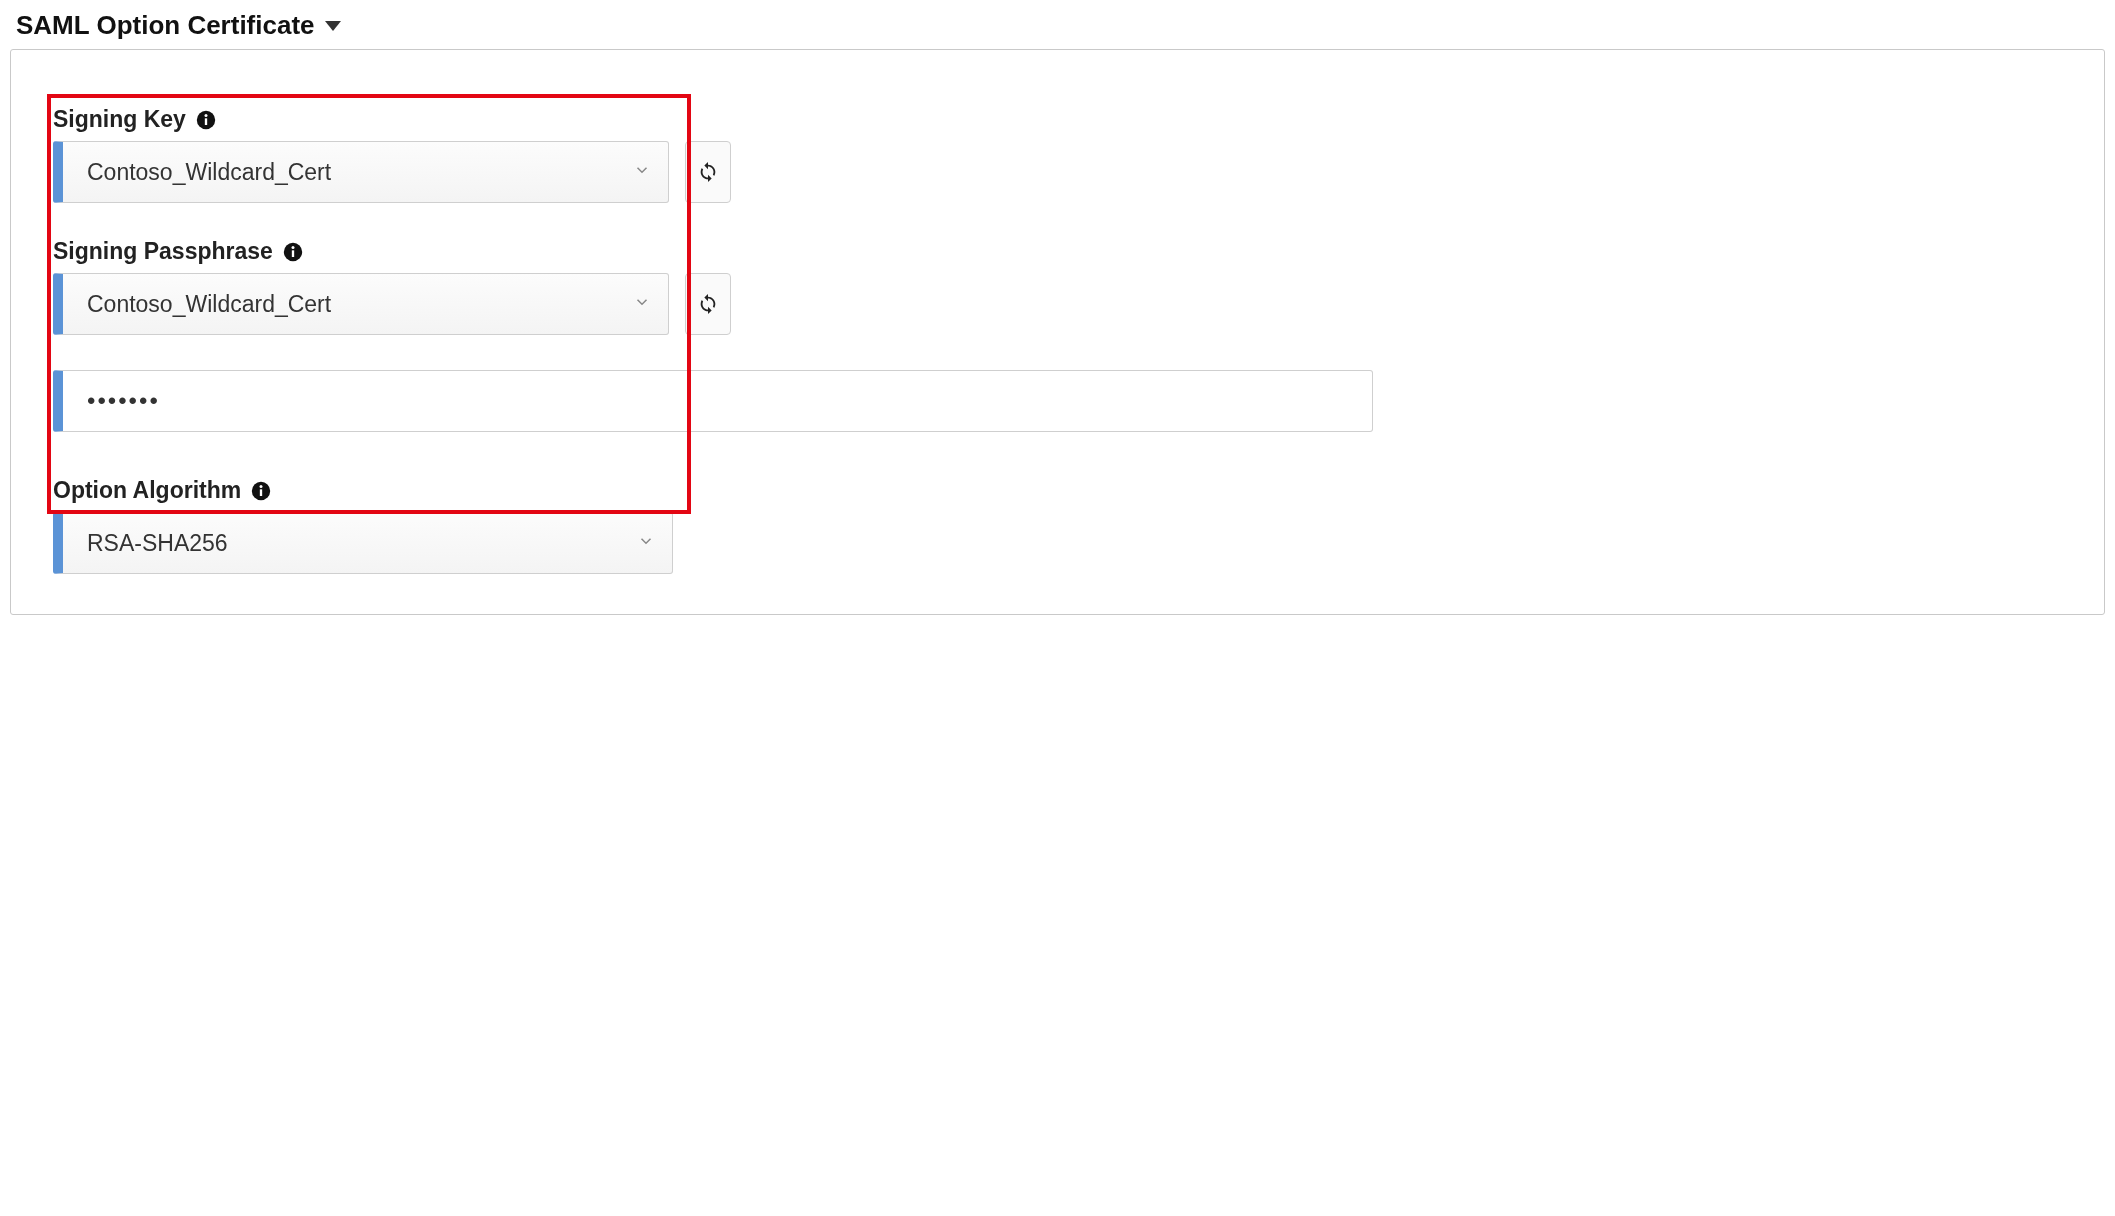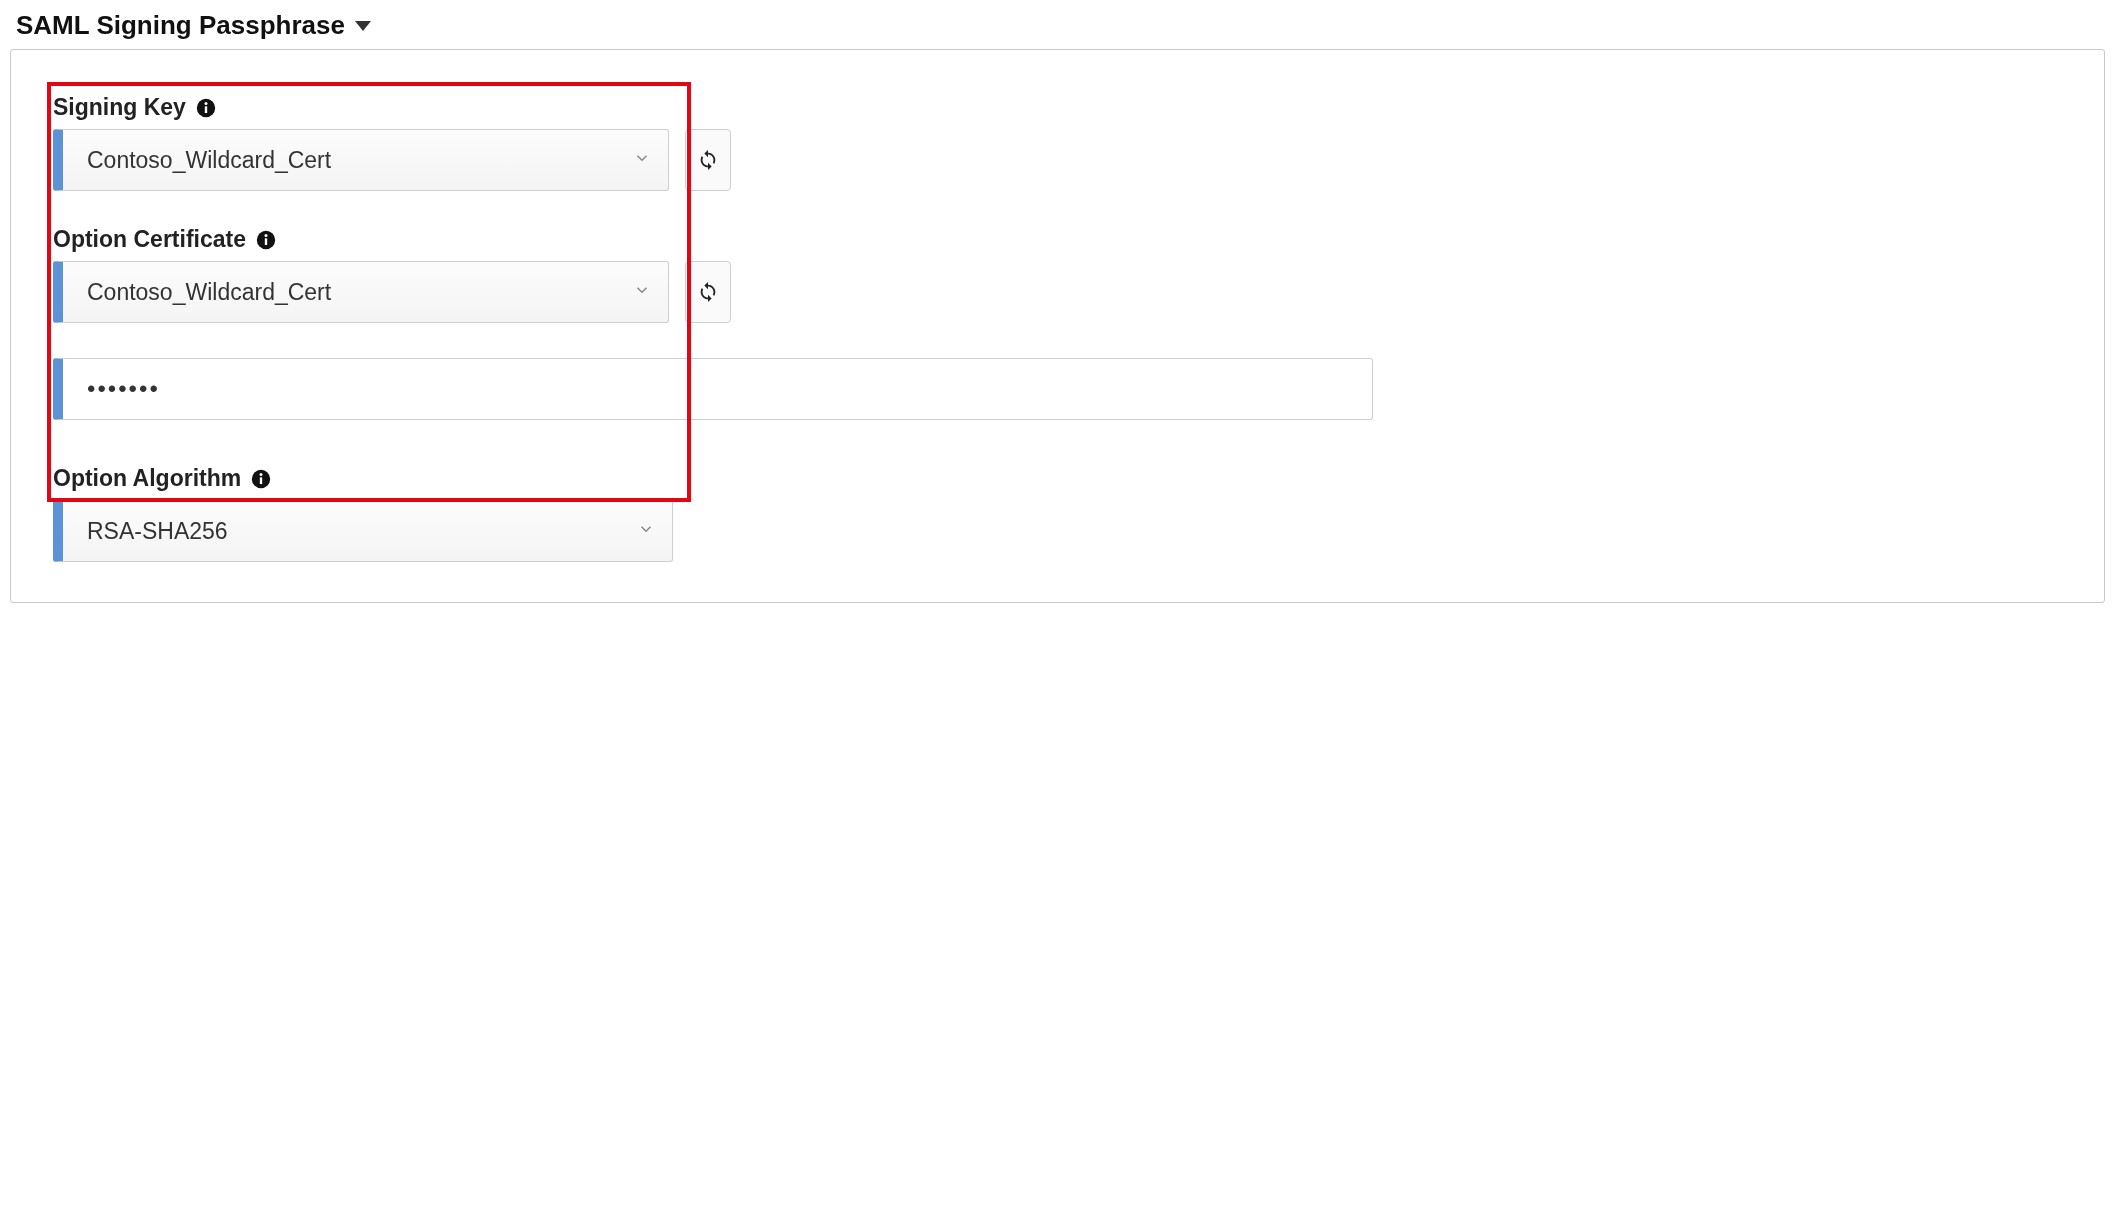--- a/index.html
+++ b/index.html
@@ -32,21 +32,21 @@
       padding: 40px 42px 40px 42px;
     }
     .highlight-box {
       border: 4px solid #e30613;
       padding: 8px 14px 22px 0;
       margin-bottom: 30px;
       width: 644px;
       position: relative;
     }
     .form-group {
-      margin-top: 4px;
+      margin-top: 16px;
       margin-bottom: 35px;
     }
     .form-group:last-child { margin-bottom: 0; }
     .form-label {
       display: flex;
       align-items: center;
       gap: 10px;
       font-size: 23px;
       font-weight: bold;
       color: #222;
@@ -121,21 +121,21 @@
       position: relative;
     }
     .row-wide .text-input {
       width: 1320px;
     }
   </style>
 </head>
 <body>
 
 <div class="section-header">
-  <span class="section-title">SAML Signing Passphrase</span>
+  <span class="section-title">SAML Option Certificate</span>
   <span class="caret-down"></span>
 </div>
 
 <div class="panel">
 
   <div style="position:relative;">
     <div class="highlight-box" style="position:absolute; top:-12px; left:-6px; height:420px; z-index:5; pointer-events:none;"></div>
 
     <div class="form-group">
       <div class="form-label">
@@ -162,21 +162,21 @@
         <button class="refresh-btn">
           <svg viewBox="0 0 24 24">
               <path d="M12 4V1L8 5l4 4V6c3.31 0 6 2.69 6 6 0 1.01-.25 1.97-.7 2.8l1.46 1.46A7.93 7.93 0 0020 12c0-4.42-3.58-8-8-8zm0 14c-3.31 0-6-2.69-6-6 0-1.01.25-1.97.7-2.8L5.24 7.74A7.93 7.93 0 004 12c0 4.42 3.58 8 8 8v3l4-4-4-4v3z"></path>
             </svg>
         </button>
       </div>
     </div>
 
     <div class="form-group">
       <div class="form-label">
-        <span>Option Certificate</span>
+        <span>Signing Passphrase</span>
         <span class="info-icon">
           <svg viewBox="0 0 24 24">
               <circle cx="12" cy="12" r="11"></circle>
               <rect x="10.6" y="10" width="2.8" height="8" fill="#fff"></rect>
               <circle cx="12" cy="6.5" r="1.8" fill="#fff"></circle>
             </svg>
         </span>
       </div>
       <div class="row">
         <div class="select-wrap inside-highlight">

